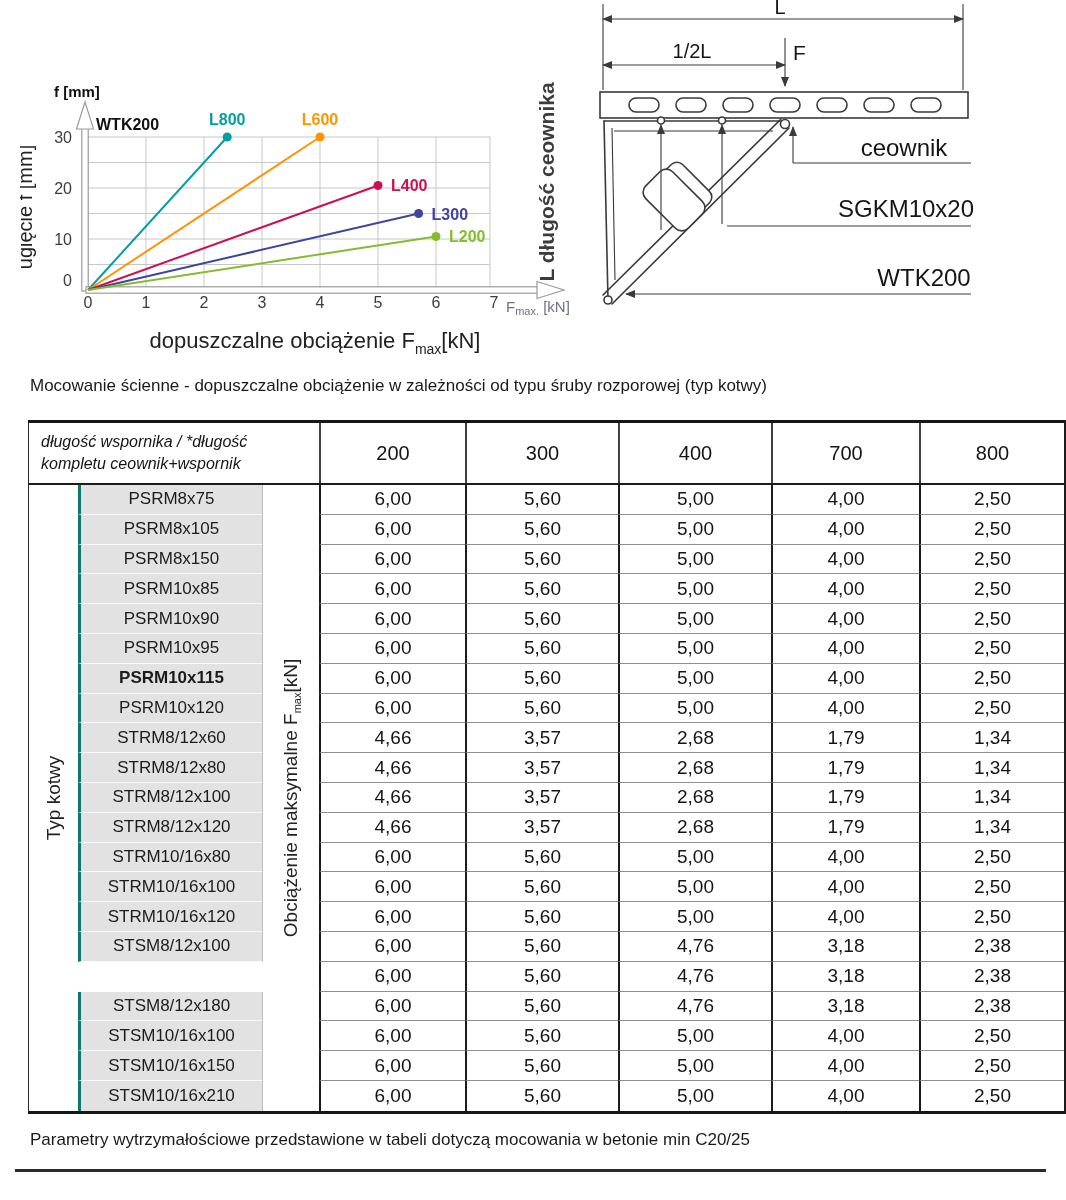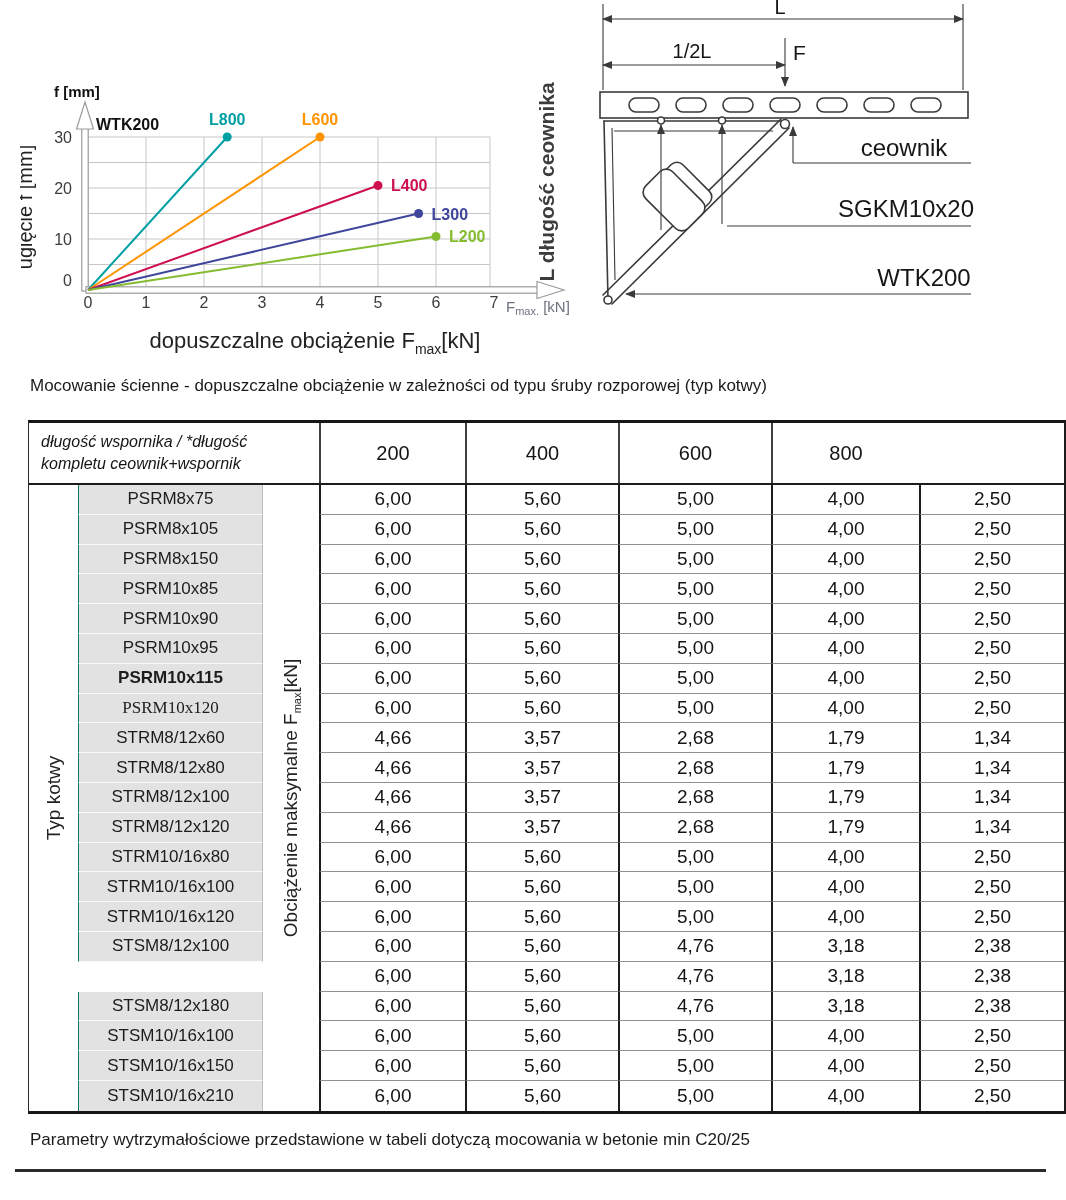--- a/index.html
+++ b/index.html
@@ -38,21 +38,21 @@
     grid-auto-rows:29.8px;
     border-left:1px solid #2a2a2a; border-right:2px solid #1c1c1c;
     border-bottom:3px solid #161616; box-sizing:border-box; background:#fff; }
   .sidecol { grid-column:1; grid-row:1 / span 21; position:relative; background:#fff; }
   .fcol    { grid-column:3; grid-row:1 / span 21; position:relative; background:#fff; }
   .vlabel { position:absolute; left:50%; top:50%;
     transform:translate(-50%,-50%) rotate(-90deg); white-space:nowrap;
     font-size:19px; color:#222222; }
   .subsc { font-size:11px; vertical-align:-4px; }
   .nc { background:#e2e2e2; border-bottom:1px solid #fafafa;
-    border-left:1px solid #0f766e; border-right:1px solid #bdbdbd;
+    border-left:3px solid #0f766e; border-right:1px solid #bdbdbd;
     display:flex; align-items:center; justify-content:center;
     font-size:17px; color:#1c1c1c; box-sizing:border-box; }
   .vc { border-left:2px solid #1c1c1c; border-bottom:1px solid #8f8f8f;
     display:flex; align-items:center; justify-content:center;
     font-size:19px; color:#141414; box-sizing:border-box; }
   .vc.lastrow { border-bottom:none; }
   .nc.lastrow { border-bottom:none; }
 </style>
 </head>
 <body>
@@ -182,22 +182,23 @@
     </g>
 
     <text transform="translate(24,182) rotate(-90)" text-anchor="middle" font-size="21" font-weight="600" fill="#3c3c3c">L długość ceownika</text>
   </svg>
 
   <div id="table-title" class="abs">Mocowanie ścienne - dopuszczalne obciążenie w zależności od typu śruby rozporowej (typ kotwy)</div>
 
   <div id="tbl-header" class="abs">
     <div class="hc first">długość wspornika / *długość kompletu ceownik+wspornik</div>
   <div class="hc">200</div>
+      <div class="hc">300</div>
       <div class="hc">400</div>
-      <div class="hc">600</div>
+      <div class="hc">700</div>
       <div class="hc">800</div>
     </div>
 
   <div id="tbl-body" class="abs">
     <div class="sidecol">
       <div class="vlabel">
         <span>Typ kotwy</span>
       </div>
     </div>
     <div class="fcol">
@@ -240,21 +241,21 @@
       <div class="vc" style="grid-area: 6 / 5;">5,60</div>
       <div class="vc" style="grid-area: 6 / 6;">5,00</div>
       <div class="vc" style="grid-area: 6 / 7;">4,00</div>
       <div class="vc" style="grid-area: 6 / 8;">2,50</div>
       <div class="nc" style="grid-area: 7 / 2; font-weight: bold;">PSRM10x115</div>
       <div class="vc" style="grid-area: 7 / 4;">6,00</div>
       <div class="vc" style="grid-area: 7 / 5;">5,60</div>
       <div class="vc" style="grid-area: 7 / 6;">5,00</div>
       <div class="vc" style="grid-area: 7 / 7;">4,00</div>
       <div class="vc" style="grid-area: 7 / 8;">2,50</div>
-      <div class="nc" style="grid-area: 8 / 2; font-family: Liberation Serif, serif;">PSRM10x120</div>
+      <div class="nc" style="grid-area: 8 / 2;">PSRM10x120</div>
       <div class="vc" style="grid-area: 8 / 4;">6,00</div>
       <div class="vc" style="grid-area: 8 / 5;">5,60</div>
       <div class="vc" style="grid-area: 8 / 6;">5,00</div>
       <div class="vc" style="grid-area: 8 / 7;">4,00</div>
       <div class="vc" style="grid-area: 8 / 8;">2,50</div>
       <div class="nc" style="grid-area: 9 / 2;">STRM8/12x60</div>
       <div class="vc" style="grid-area: 9 / 4;">4,66</div>
       <div class="vc" style="grid-area: 9 / 5;">3,57</div>
       <div class="vc" style="grid-area: 9 / 6;">2,68</div>
       <div class="vc" style="grid-area: 9 / 7;">1,79</div>

